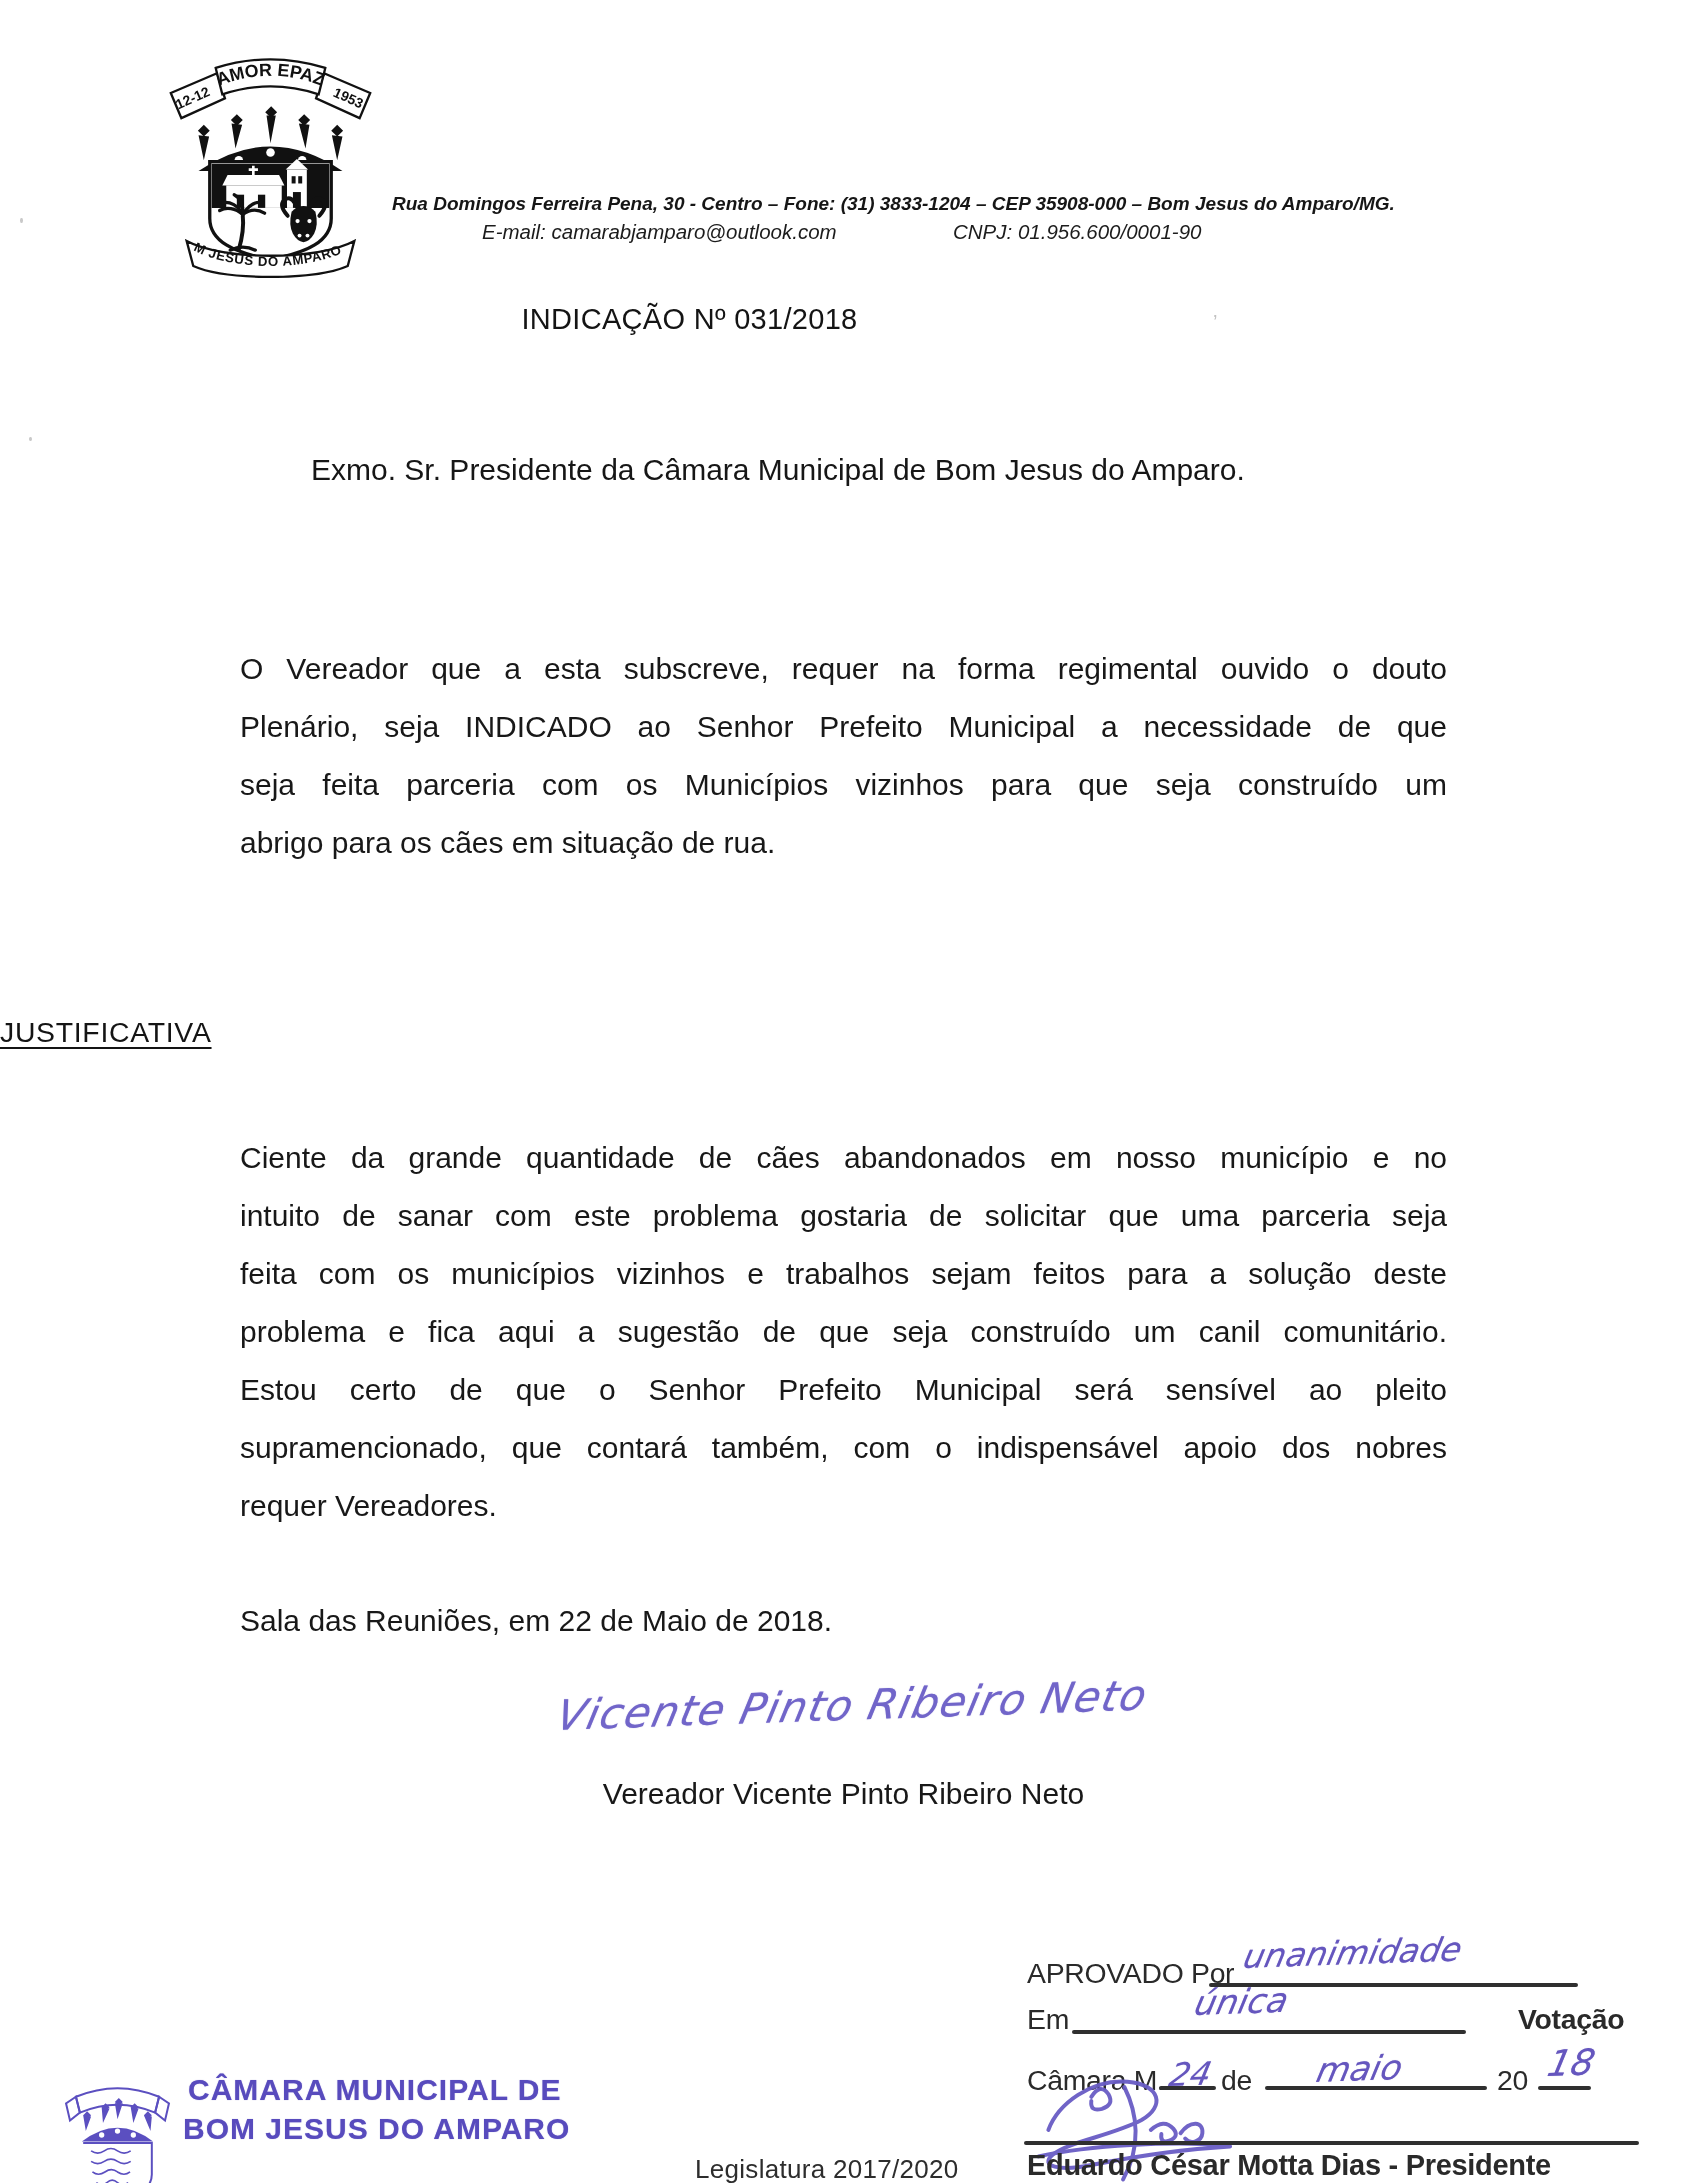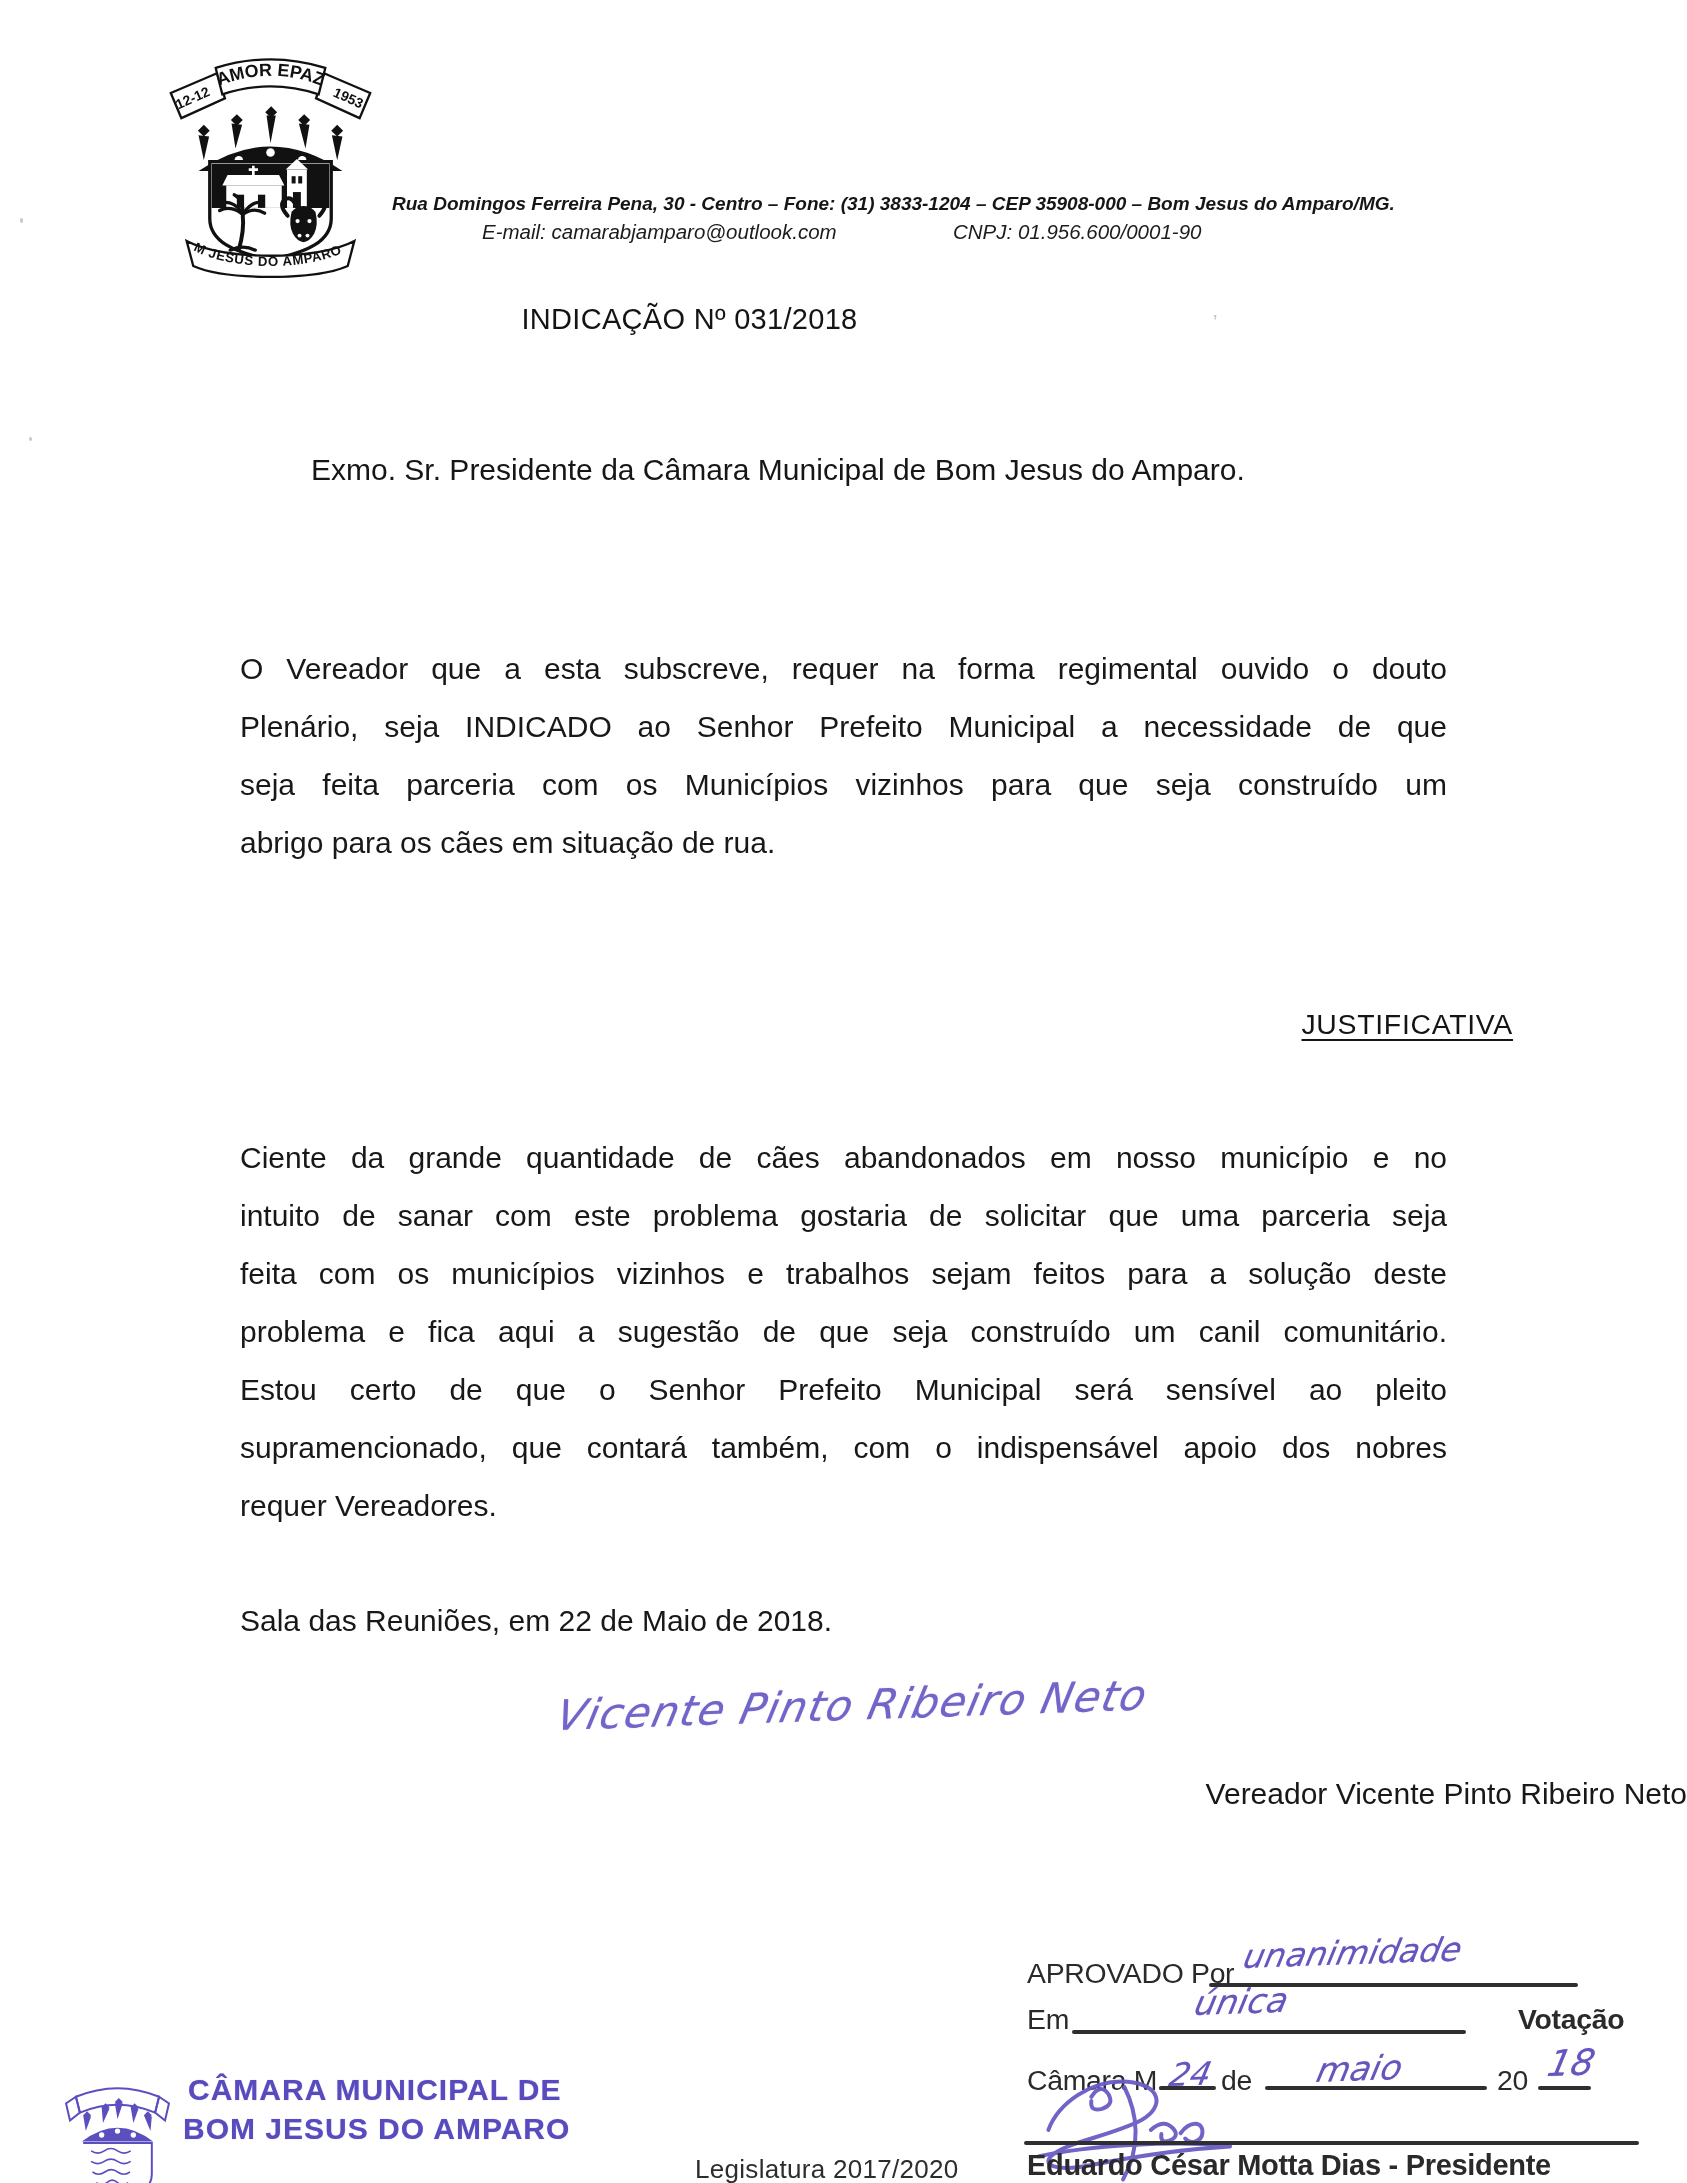--- a/index.html
+++ b/index.html
@@ -9,24 +9,24 @@
   .abs{position:absolute;}
   .hdr-title{font-size:38px;font-weight:bold;font-style:italic;white-space:nowrap;color:#0f0f0f;}
   .hdr-addr{font-size:19px;font-weight:bold;font-style:italic;white-space:nowrap;color:#161616;}
   .hdr-mail{font-size:20.5px;font-style:italic;white-space:nowrap;color:#1c1c1c;}
   .doc-title{width:1379px;text-align:center;font-size:29px;letter-spacing:0.3px;color:#141414;}
   .addressee{font-size:30px;color:#161616;white-space:nowrap;}
   .bodytext{width:1207px;font-size:30px;color:#181818;}
   .jl{height:58px;line-height:58px;text-align:justify;text-align-last:justify;white-space:normal;}
   .jl.last{text-align-last:left;}
   .b{font-weight:normal;}
-  .just-head{width:1513px;text-align:right;font-size:28.4px;letter-spacing:0.7px;color:#141414;
-             text-decoration:underline;text-decoration-thickness:2.3px;text-underline-offset:4.6px;}
+  .just-head{width:1513px;text-align:left;font-size:28.4px;letter-spacing:0.7px;color:#141414;
+             text-decoration:underline;text-decoration-thickness:2.3px;text-underline-offset:4.6px;margin-top:8px;}
   .plain46{font-size:30px;color:#181818;white-space:nowrap;}
-  .center-line{width:1687px;text-align:right;font-size:30px;color:#181818;}
+  .center-line{width:1687px;text-align:center;font-size:30px;color:#181818;}
   .hand{font-family:"DejaVu Sans",sans-serif;font-style:italic;color:#6556be;
         transform:skewX(-14deg) rotate(-2deg);transform-origin:left bottom;white-space:nowrap;
         text-shadow:0 0 0.7px rgba(101,86,190,.55);}
   .sig-script{font-size:42px;color:#7165c9;letter-spacing:1.3px;text-shadow:0 0 1px rgba(113,101,201,.6);}
   .stamp-label{font-size:28.4px;color:#2a2a2a;letter-spacing:-0.3px;white-space:nowrap;}
   .stamp-bold{font-weight:bold;}
   .sline{position:absolute;height:4px;background:#2f2f2f;border-radius:2px;}
   .pstamp{color:#584bbd;font-weight:bold;font-size:30px;letter-spacing:1px;white-space:nowrap;
           text-shadow:0 0 1px rgba(88,75,189,.55);}
   .legis{font-size:26px;color:#2d2d2d;letter-spacing:0.3px;white-space:nowrap;}

